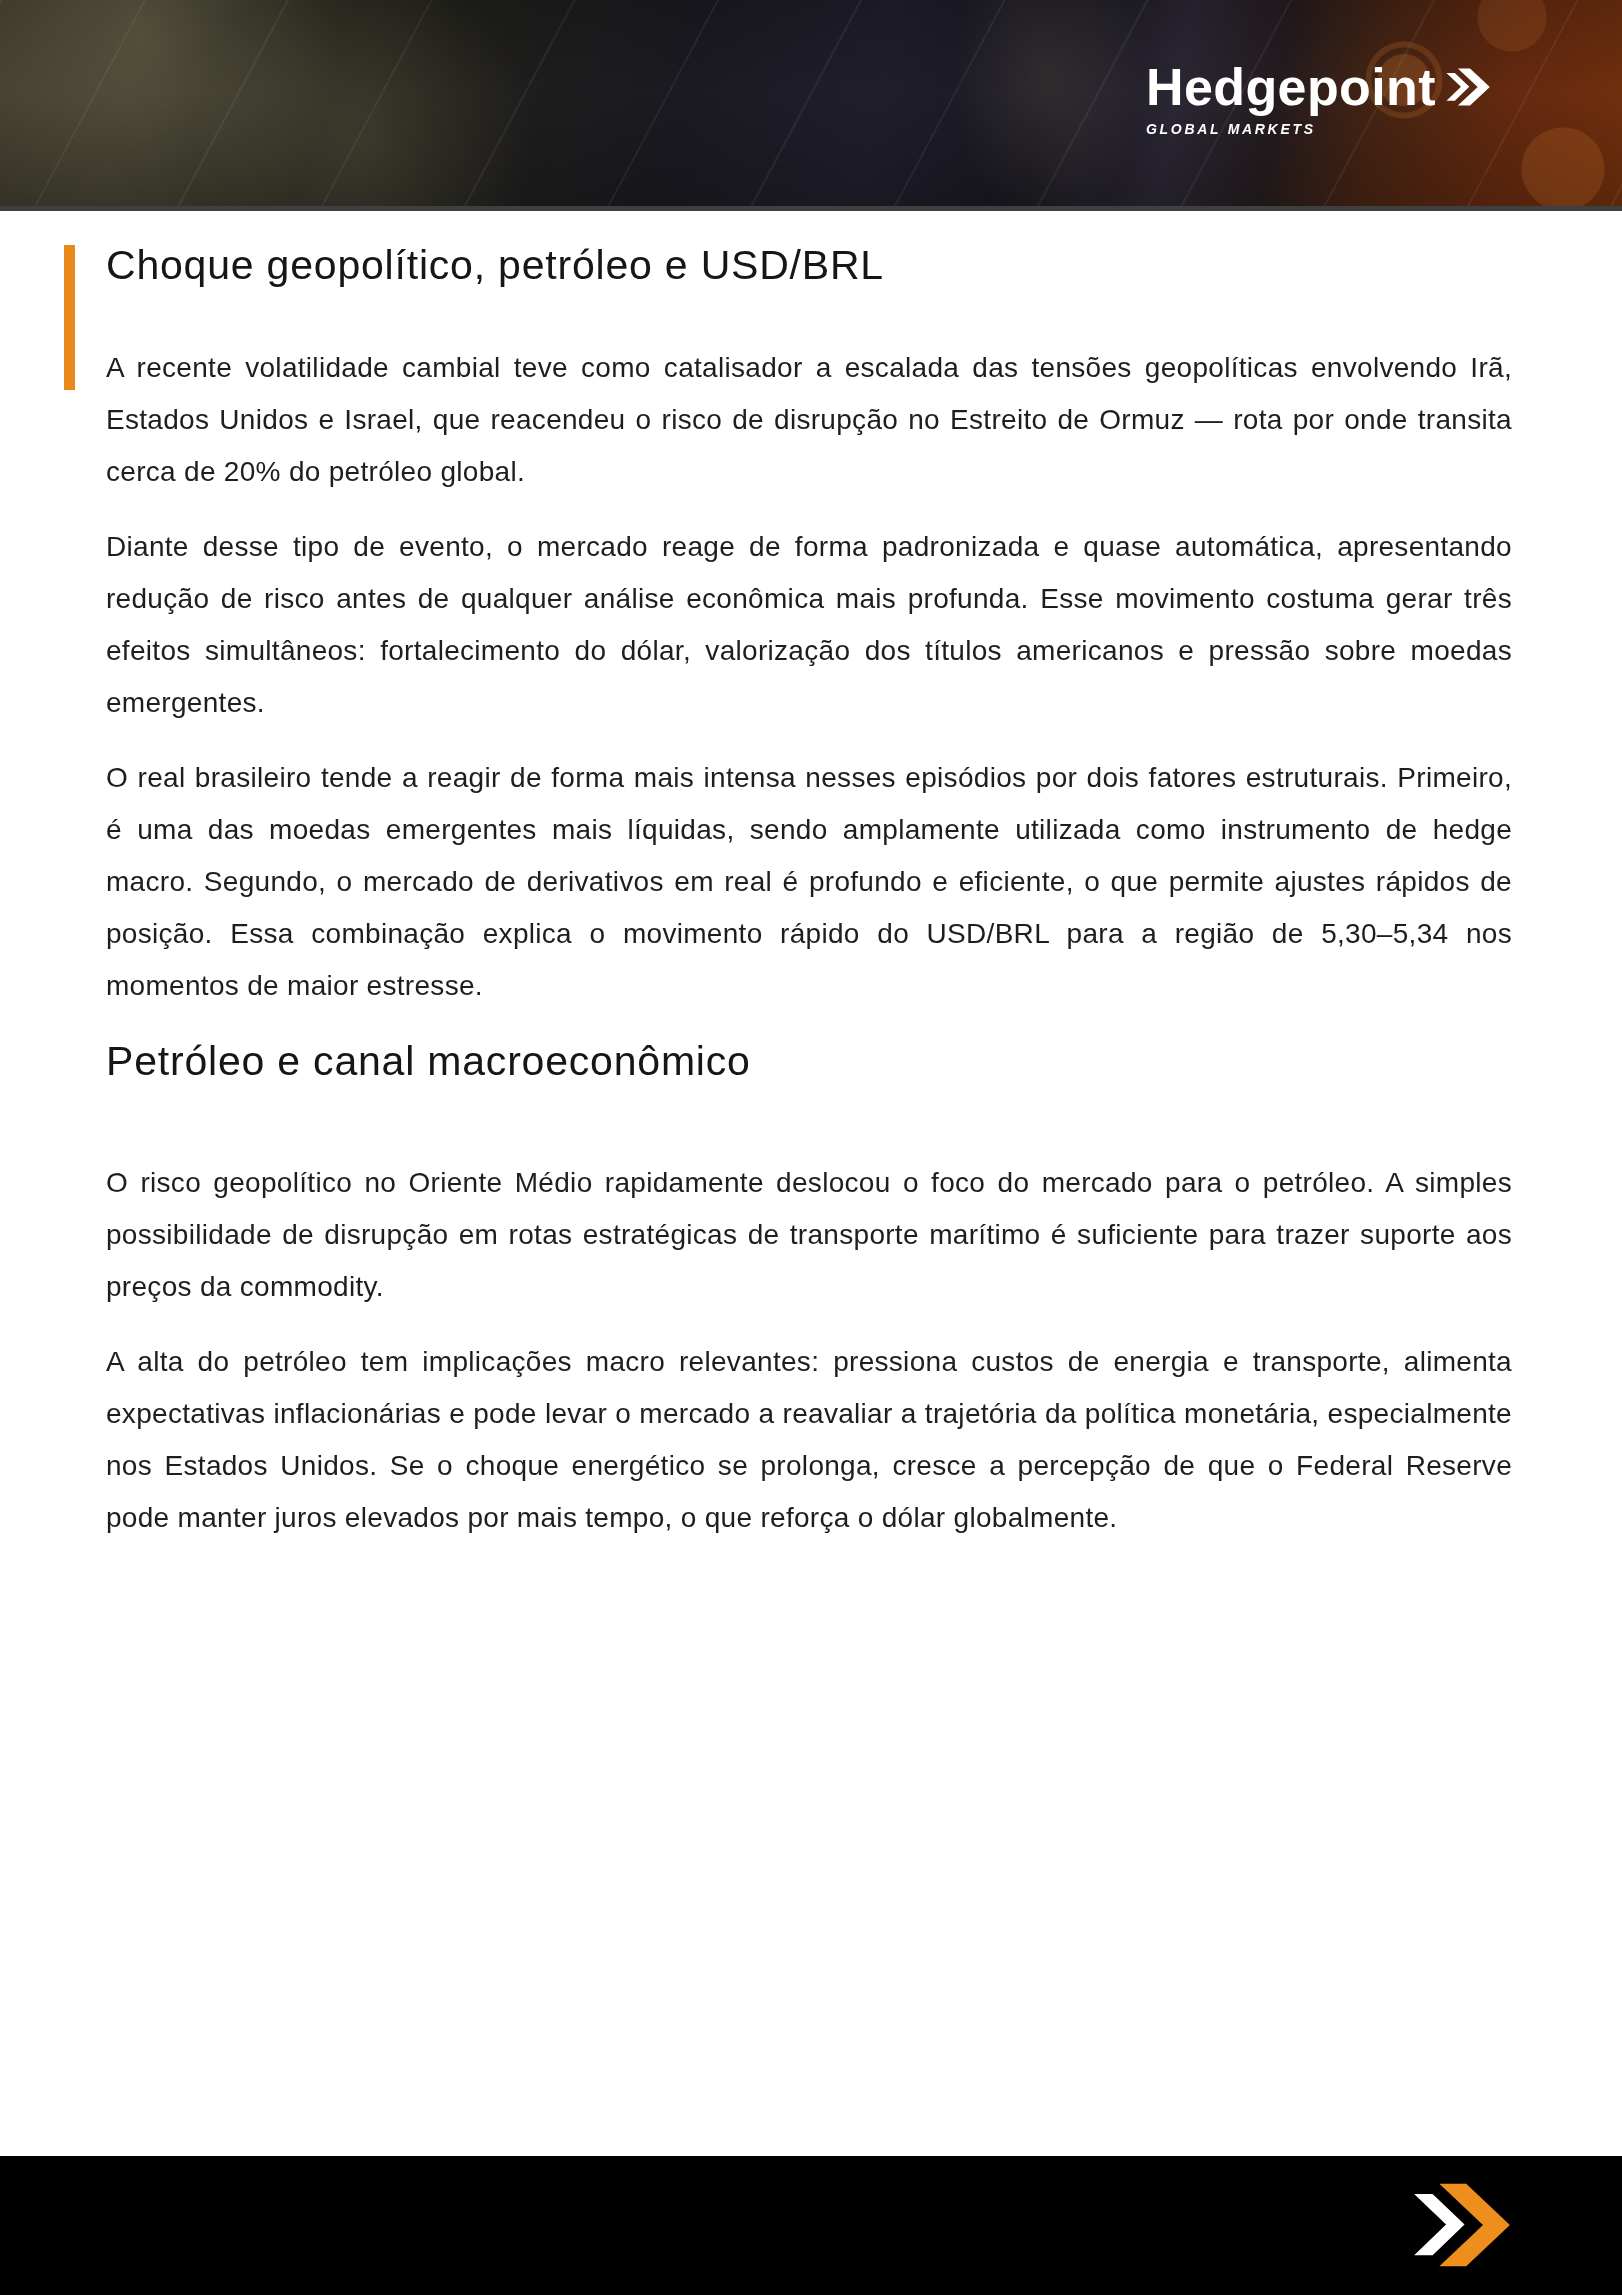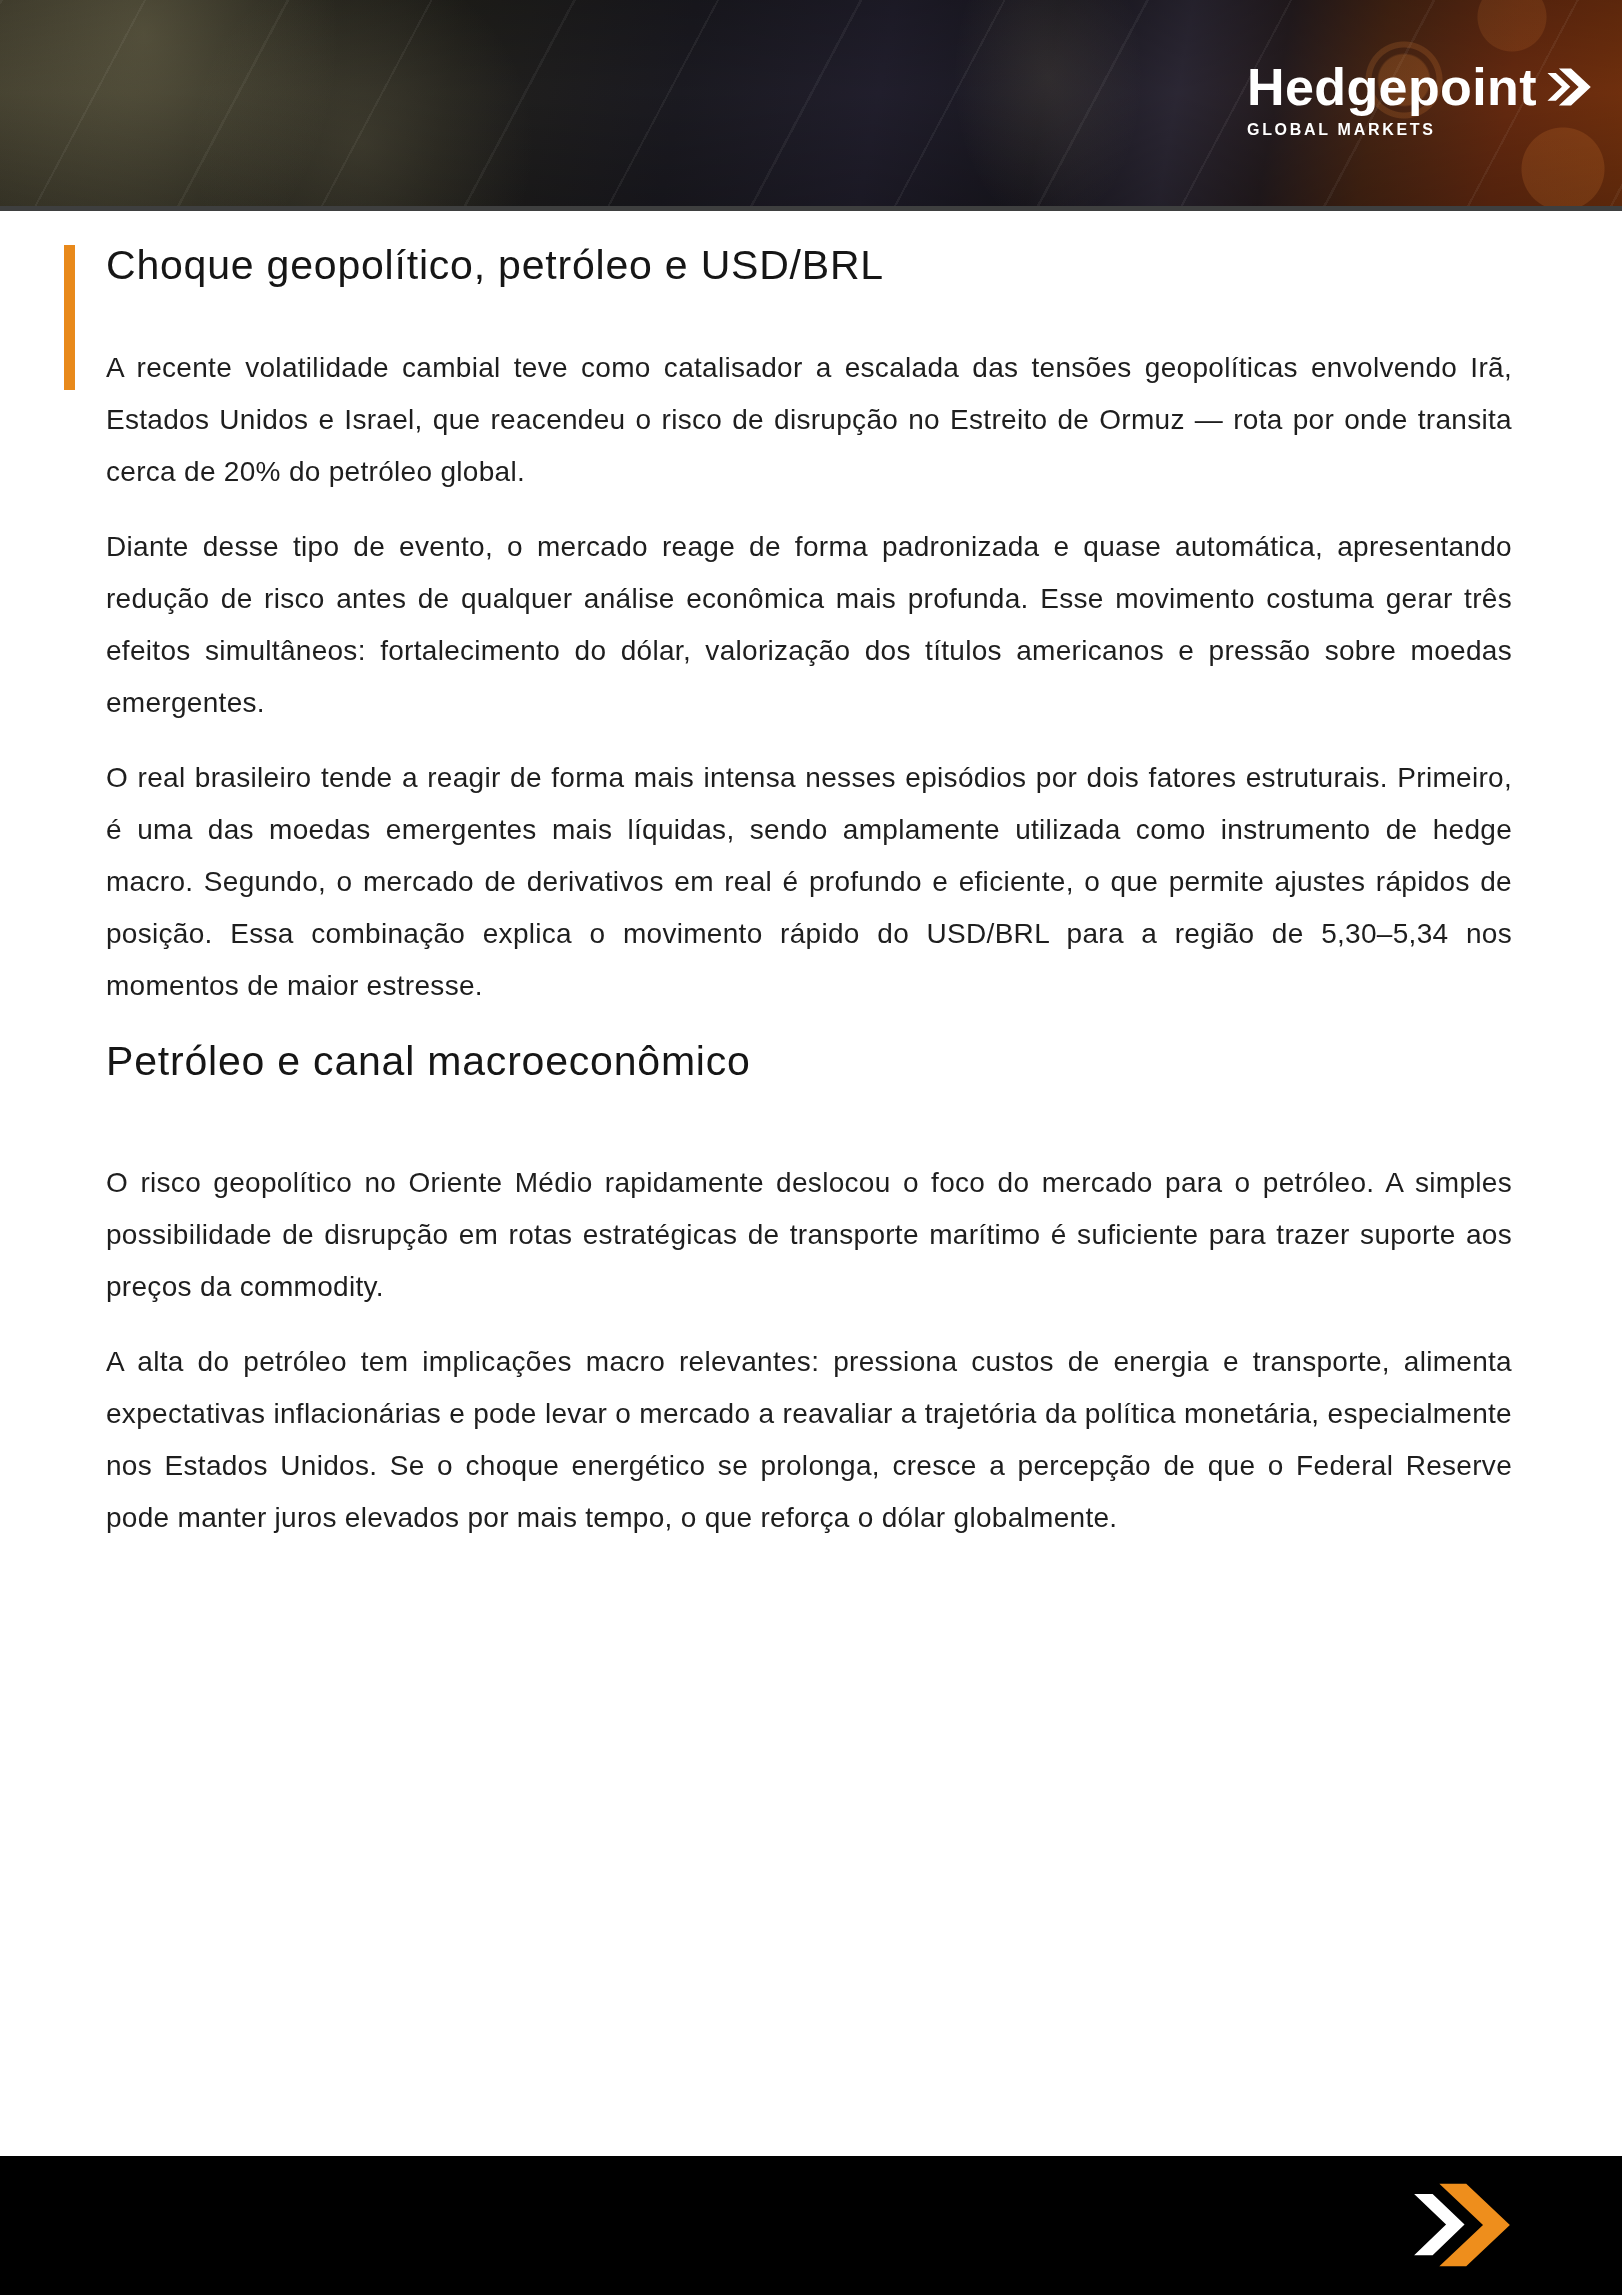--- a/index.html
+++ b/index.html
@@ -32,42 +32,43 @@
         rgba(255,255,255,.05) 0 2.5px, transparent 2.5px 127px,
         rgba(255,255,255,.055) 127px 129px, transparent 129px 253px),
       linear-gradient(to bottom, rgba(0,0,0,.28), rgba(0,0,0,.14) 45%, rgba(0,0,0,.30)),
       linear-gradient(100deg,
         #4d4936 0%, #3a382b 14%, #262520 28%, #1f1e26 42%, #262333 54%,
         #1d1b25 64%, #322d3c 72%, #2a2024 78%, #512a16 84%, #753012 92%, #83380f 100%);
   }
 
   .logo{
     position:absolute;
-    left:1247px;
+    left:1146px;
     top:61px;
   }
   .logo-row{
     display:flex;
     align-items:center;
     gap:8.4px;
   }
   .logo-word{
     color:#ffffff;
     font-size:52px;
     font-weight:700;
     letter-spacing:0.4px;
     line-height:1;
   }
   .logo-chevron{ display:block; }
   .logo-tagline{
     color:#ffffff;
-    font-size:16px;
+    font-size:14px;
     font-weight:700;
     letter-spacing:2.7px;
     margin-top:7.6px;
+    font-style:italic;
   }
 
   
   .content{
     position:relative;
     padding:28px 110px 0 106px;
   }
   .accent-bar{
     position:absolute;
     left:64px;

